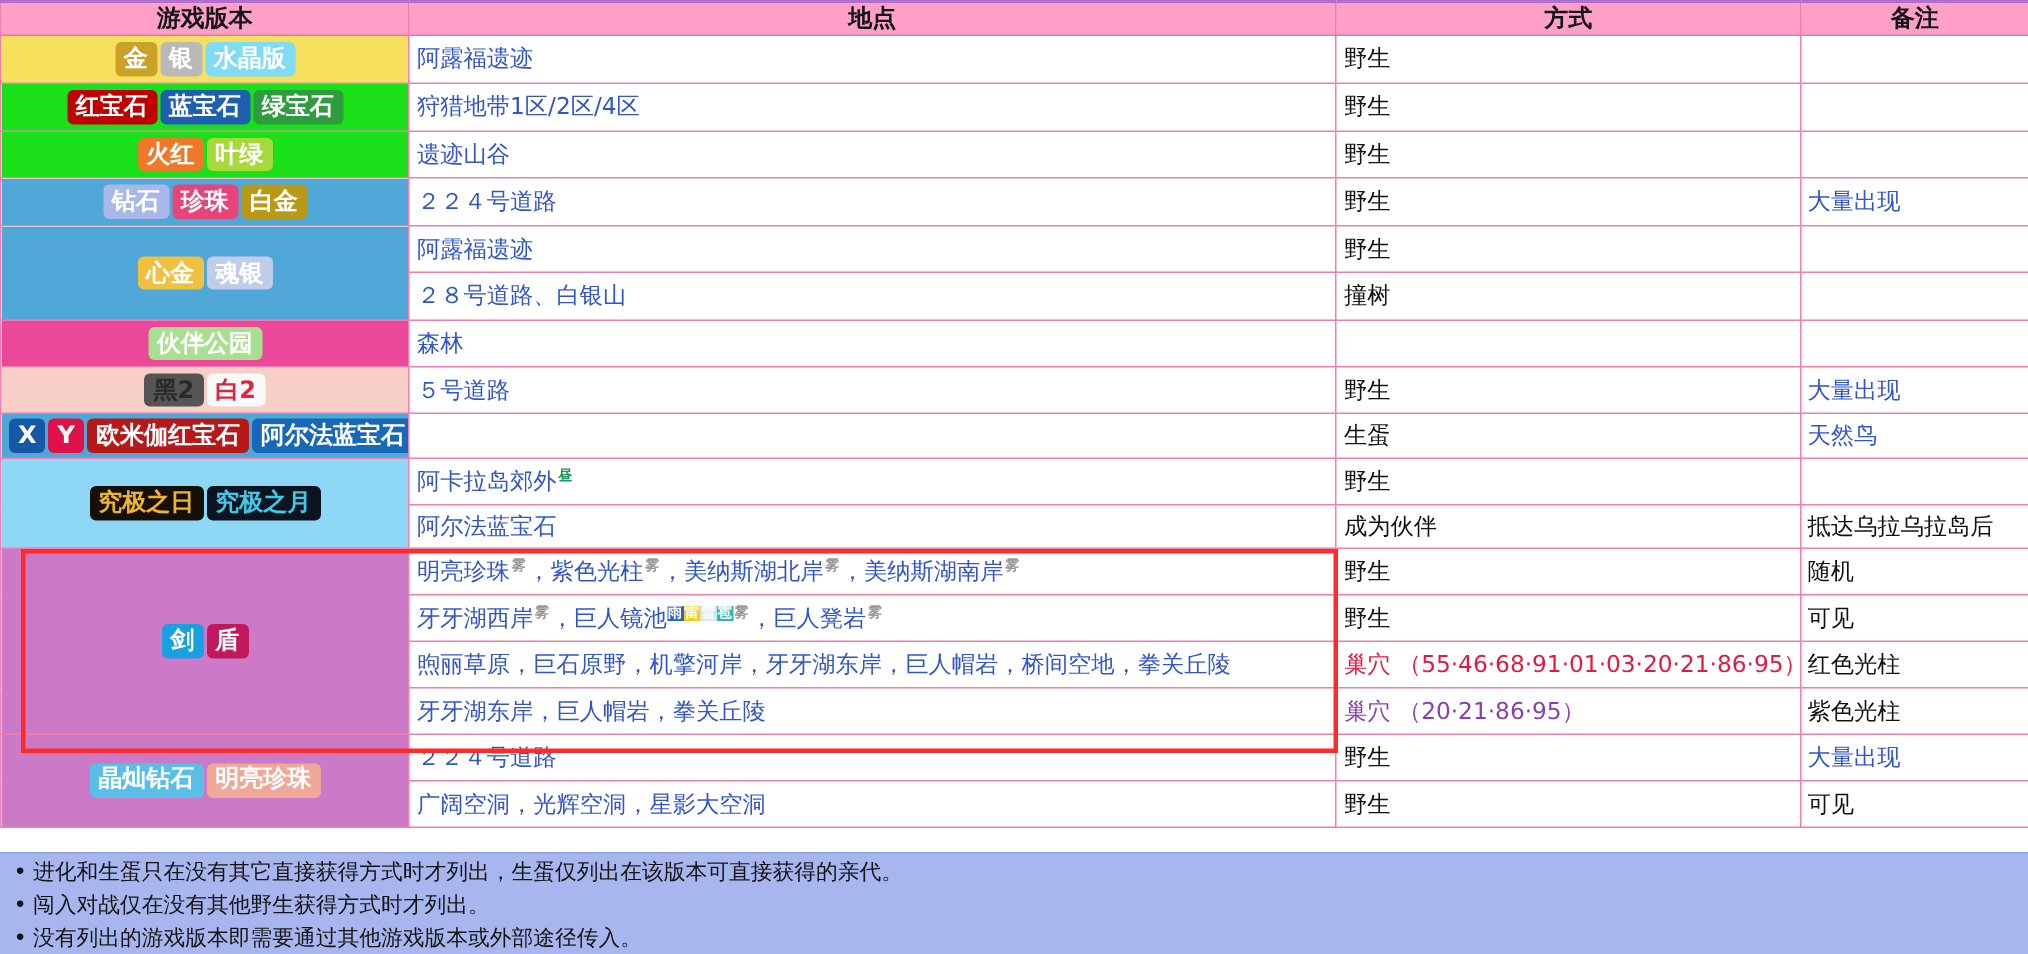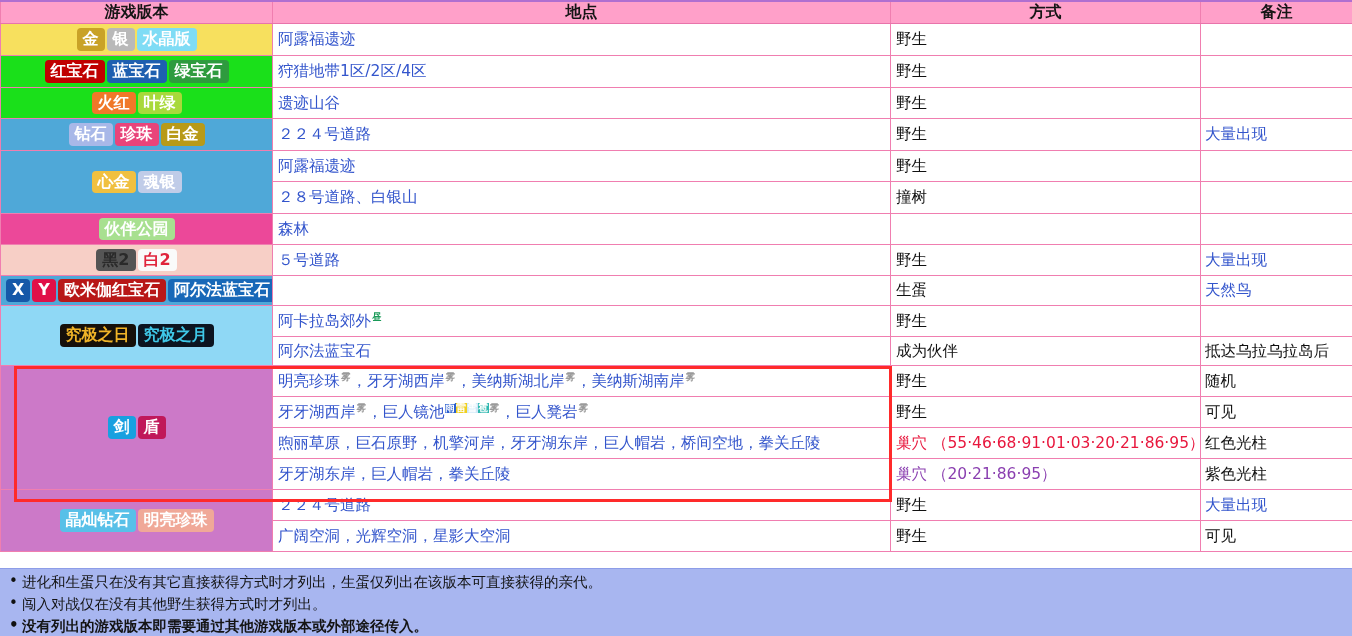--- a/index.html
+++ b/index.html
@@ -129,21 +129,21 @@
   #notes li{
     position:relative;
     color:#141414;
     font-size:14.5px;
     line-height:1.52;
     white-space:nowrap;
   }
   #notes li:before{
     content:"•";position:absolute;left:-13px;top:-1px;font-size:15px;color:#111;
   }
-  #notes li.bold{font-weight:bold;}
+  #notes li.bold{font-weight:normal;}
 </style>
 </head>
 <body>
 
 <div id="wrap">
 
   <table class="loc">
     <colgroup>
         <col class="c0">
         <col class="c1">
@@ -218,21 +218,21 @@
           <td class="way">野生</td>
           <td class="note"></td>
         </tr>
         <tr style="height: 29px;">
           <td class="loccell"><span>阿尔法蓝宝石</span></td>
           <td class="way">成为伙伴</td>
           <td class="note">抵达乌拉乌拉岛后</td>
         </tr>
         <tr style="height: 31px;">
           <td class="ver" rowspan="4" style="background: rgb(204, 121, 200);"><span class="bdg" style="background: rgb(24, 160, 224); color: rgb(255, 255, 255);">剑</span><span class="bdg" style="background: rgb(192, 24, 90); color: rgb(255, 255, 255);">盾</span></td>
-          <td class="loccell"><span>明亮珍珠</span><sup class="mk fog">雾</sup><span>，牙牙湖西岸</span><sup class="mk fog">雾</sup><span>，美纳斯湖北岸</span><sup class="mk fog">雾</sup><span>，美纳斯湖南岸</span><sup class="mk fog">雾</sup></td>
+          <td class="loccell"><span>明亮珍珠</span><sup class="mk fog">雾</sup><span>，紫色光柱</span><sup class="mk fog">雾</sup><span>，美纳斯湖北岸</span><sup class="mk fog">雾</sup><span>，美纳斯湖南岸</span><sup class="mk fog">雾</sup></td>
           <td class="way">野生</td>
           <td class="note">随机</td>
         </tr>
         <tr style="height: 31px;">
           <td class="loccell"><span>牙牙湖西岸</span><sup class="mk fog">雾</sup><span>，巨人镜池</span><span class="wgrp"><span style="background: rgb(42, 95, 208); color: rgb(255, 255, 255);">雨</span><span style="background: rgb(240, 208, 32); color: rgb(255, 255, 255);">雷</span><span style="background: rgb(207, 232, 248); color: rgb(255, 255, 255);">雪</span><span style="background: rgb(47, 184, 176); color: rgb(255, 255, 255);">雹</span></span><sup class="mk fog">雾</sup><span>，巨人凳岩</span><sup class="mk fog">雾</sup></td>
           <td class="way">野生</td>
           <td class="note">可见</td>
         </tr>
         <tr style="height: 31px;">
           <td class="loccell"><span>煦丽草原，巨石原野，机擎河岸，牙牙湖东岸，巨人帽岩，桥间空地，拳关丘陵</span></td>

